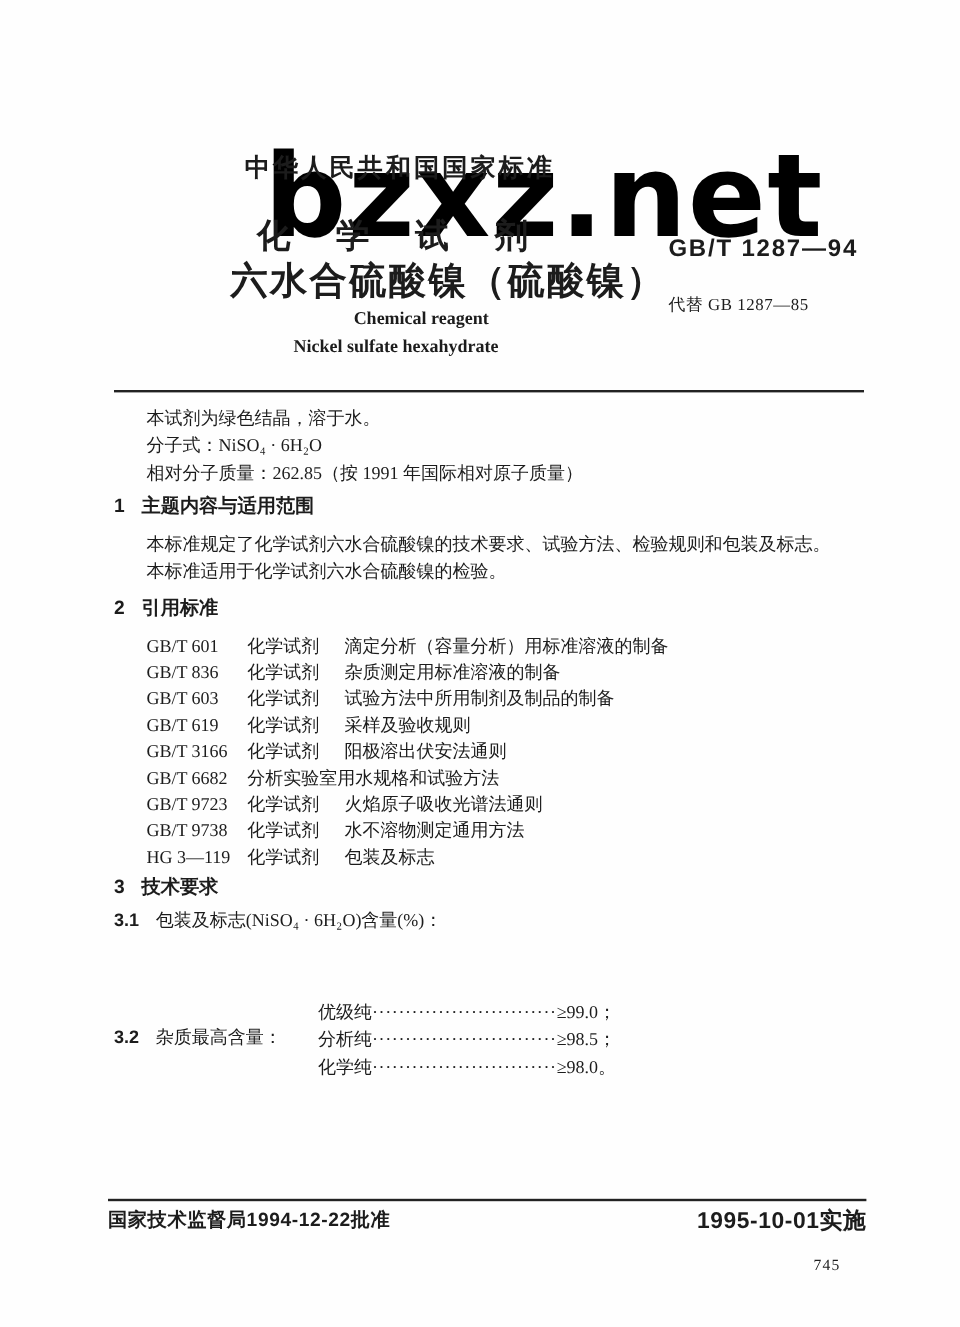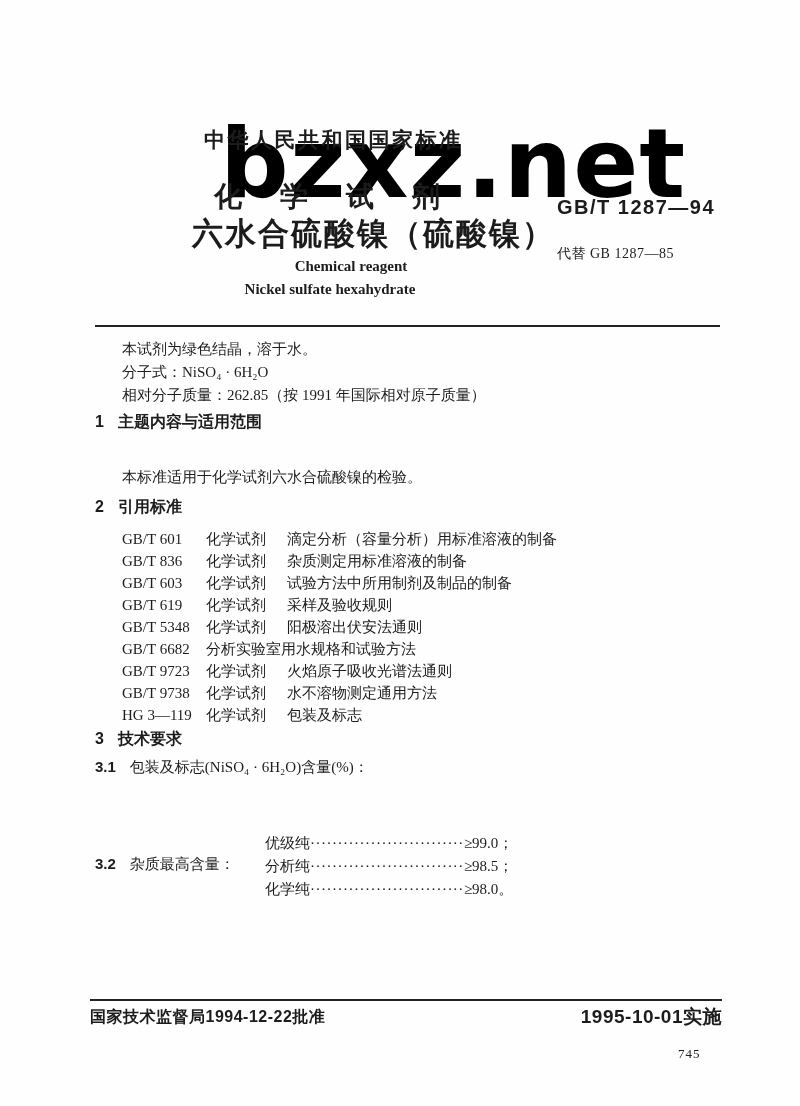--- a/index.html
+++ b/index.html
@@ -110,41 +110,42 @@
 
   <div class="abs rule rule-top"></div>
 
   <div class="abs body-line indent" style="top:339px">本试剂为绿色结晶，溶于水。</div>
   <div class="abs body-line indent" style="top:362px">分子式：NiSO₄ · 6H₂O</div>
   <div class="abs body-line indent" style="top:385px">相对分子质量：262.85（按 1991 年国际相对原子质量）</div>
 
   <div class="abs sec-heading hei" style="top:412px">
     <span class="sec-no">1</span><span>主题内容与适用范围</span>
   </div>
+  <div class="abs body-line indent" style="top:444px">本标准规定了化学试剂六水合硫酸镍的技术要求、试验方法、检验规则和包装及标志。</div>
   <div class="abs body-line indent" style="top:467px">本标准适用于化学试剂六水合硫酸镍的检验。</div>
 
   <div class="abs sec-heading hei" style="top:497px">
     <span class="sec-no">2</span><span>引用标准</span>
   </div>
 
   <div class="abs refs">
     <div class="ref-row">
       <span class="ref-code">GB/T 601</span><span class="ref-cat">化学试剂</span><span>滴定分析（容量分析）用标准溶液的制备</span>
     </div>
     <div class="ref-row">
       <span class="ref-code">GB/T 836</span><span class="ref-cat">化学试剂</span><span>杂质测定用标准溶液的制备</span>
     </div>
     <div class="ref-row">
       <span class="ref-code">GB/T 603</span><span class="ref-cat">化学试剂</span><span>试验方法中所用制剂及制品的制备</span>
     </div>
     <div class="ref-row">
       <span class="ref-code">GB/T 619</span><span class="ref-cat">化学试剂</span><span>采样及验收规则</span>
     </div>
     <div class="ref-row">
-      <span class="ref-code">GB/T 5348</span><span class="ref-cat">化学试剂</span><span>阳极溶出伏安法通则</span>
+      <span class="ref-code">GB/T 3166</span><span class="ref-cat">化学试剂</span><span>阳极溶出伏安法通则</span>
     </div>
     <div class="ref-row">
       <span class="ref-code">GB/T 6682</span><span class="ref-cat"></span><span>分析实验室用水规格和试验方法</span>
     </div>
     <div class="ref-row">
       <span class="ref-code">GB/T 9723</span><span class="ref-cat">化学试剂</span><span>火焰原子吸收光谱法通则</span>
     </div>
     <div class="ref-row">
       <span class="ref-code">GB/T 9738</span><span class="ref-cat">化学试剂</span><span>水不溶物测定通用方法</span>
     </div>

